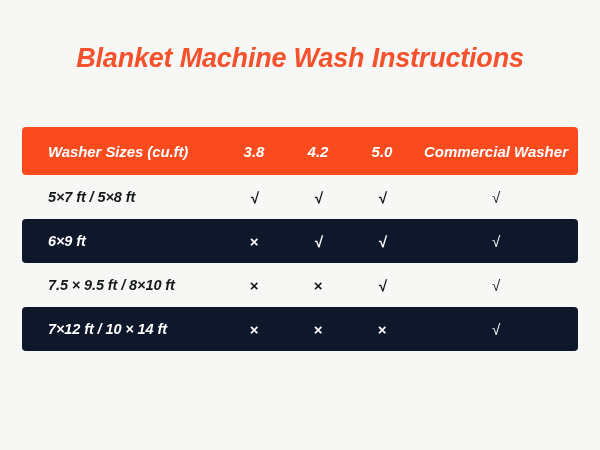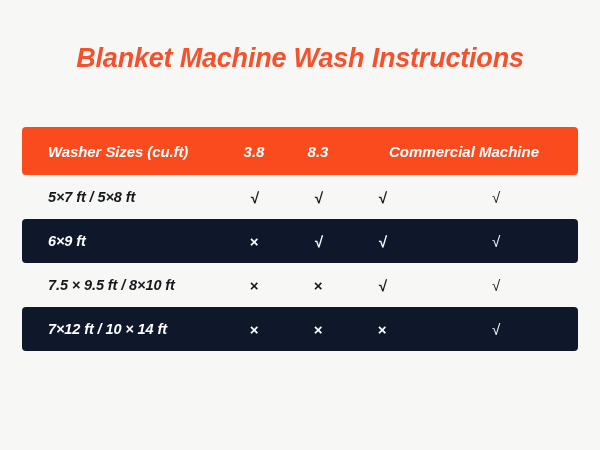--- a/index.html
+++ b/index.html
@@ -108,22 +108,23 @@
 
 <div class="page">
 
   <div class="title">Blanket Machine Wash Instructions</div>
 
   <div class="table">
 
     <div class="row header">
       <div class="cell-label">Washer Sizes (cu.ft)</div>
       <div class="cell-val">3.8</div>
-      <div class="cell-val">8.3</div>
-      <div class="cell-wide">Commercial Machine</div>
+      <div class="cell-val">4.2</div>
+      <div class="cell-val">5.0</div>
+      <div class="cell-wide">Commercial Washer</div>
     </div>
 
     <div class="row even">
       <div class="cell-label">5×7 ft / 5×8 ft</div>
       <div class="cell-val mark mark-check">√</div>
       <div class="cell-val mark mark-check">√</div>
       <div class="cell-val mark mark-check">√</div>
       <div class="cell-wide mark mark-check">√</div>
     </div>
 

